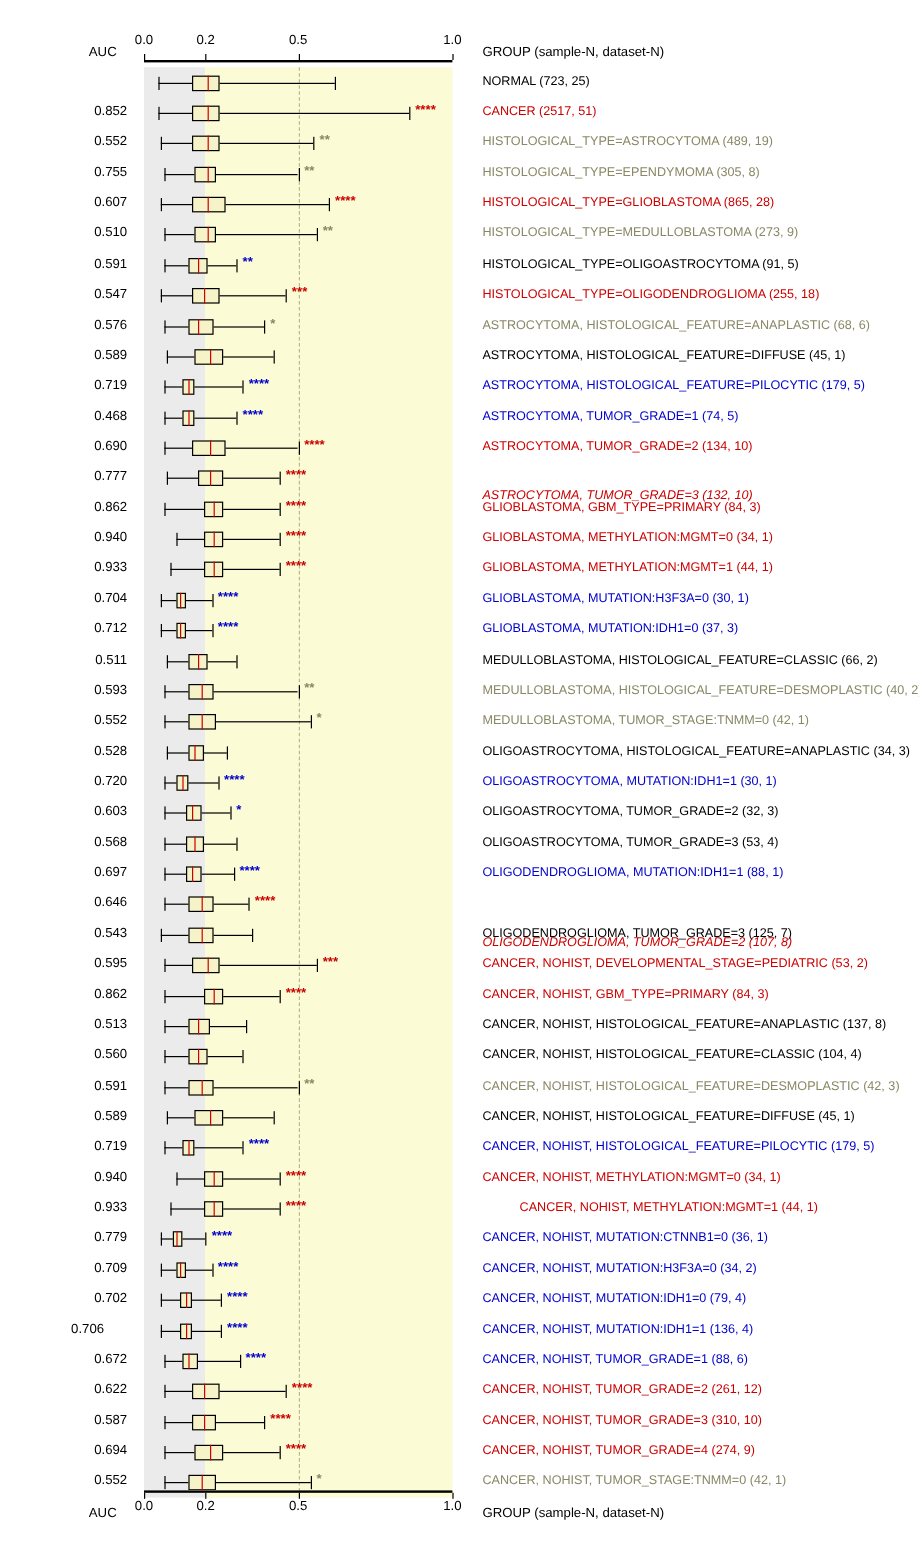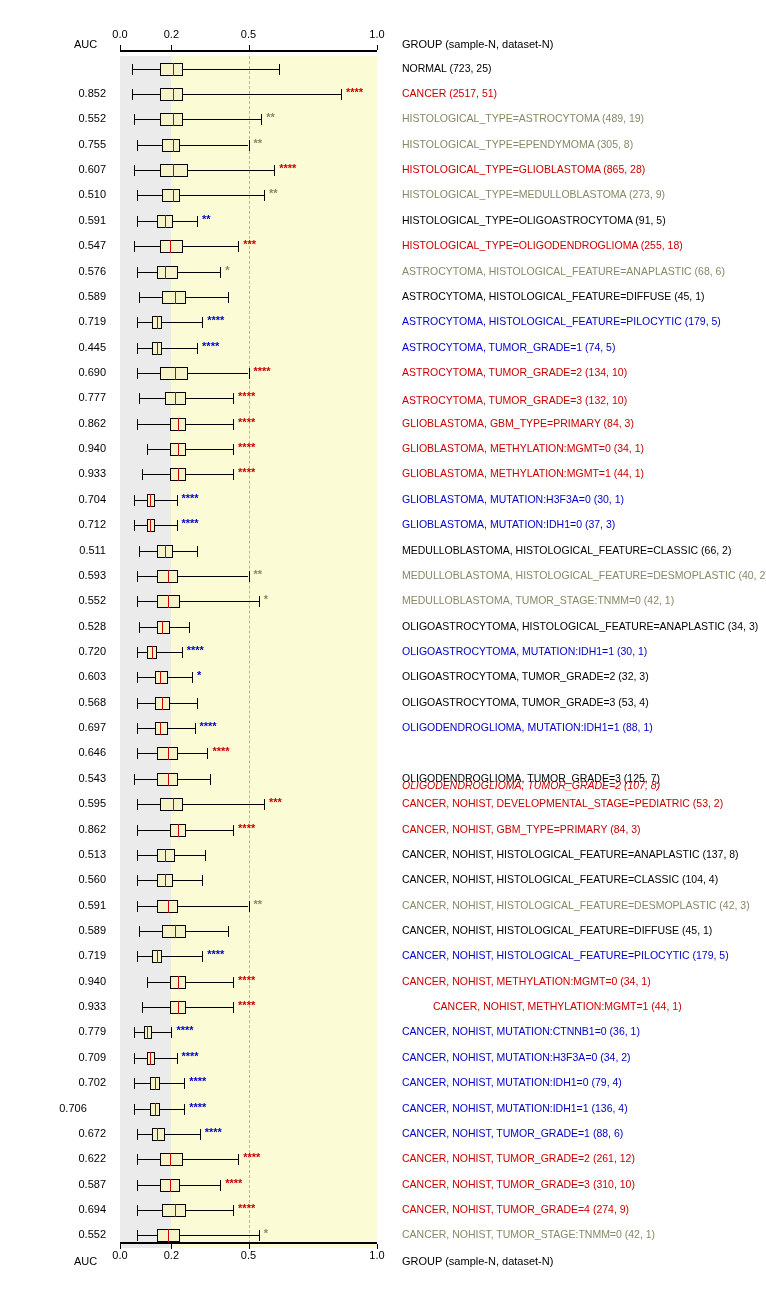--- a/index.html
+++ b/index.html
@@ -130,21 +130,21 @@
       <div class="median" style="left: 175.255px; top: 290.936px; height: 13px; background: rgb(204, 0, 0);"></div>
       <div class="rowlabel" style="color: rgb(0, 0, 0); left: 402px; top: 289.936px;">ASTROCYTOMA, HISTOLOGICAL_FEATURE=DIFFUSE (45, 1)</div>
       <div class="rowauc" style="left: 40px; width: 66px; top: 315.298px;">0.719</div>
       <div class="whisker" style="left: 136.705px; width: 65.535px; top: 322px;"></div>
       <div class="cap" style="left: 136.705px; top: 317.298px; height: 11px;"></div>
       <div class="cap" style="left: 202.24px; top: 317.298px; height: 11px;"></div>
       <div class="box" style="left: 152.125px; width: 10.28px; top: 316.298px; height: 13px;"></div>
       <div class="median" style="left: 157.265px; top: 316.298px; height: 13px; background: rgb(204, 0, 0);"></div>
       <div class="stars" style="color: rgb(0, 0, 204); left: 207.24px; top: 314.298px;">****</div>
       <div class="rowlabel" style="color: rgb(0, 0, 204); left: 402px; top: 315.298px;">ASTROCYTOMA, HISTOLOGICAL_FEATURE=PILOCYTIC (179, 5)</div>
-      <div class="rowauc" style="left: 40px; width: 66px; top: 340.66px;">0.445</div>
+      <div class="rowauc" style="left: 40px; width: 66px; top: 340.66px;">0.468</div>
       <div class="whisker" style="left: 136.705px; width: 60.395px; top: 348px;"></div>
       <div class="cap" style="left: 136.705px; top: 342.66px; height: 11px;"></div>
       <div class="cap" style="left: 197.1px; top: 342.66px; height: 11px;"></div>
       <div class="box" style="left: 152.125px; width: 10.28px; top: 341.66px; height: 13px;"></div>
       <div class="median" style="left: 157.265px; top: 341.66px; height: 13px; background: rgb(204, 0, 0);"></div>
       <div class="stars" style="color: rgb(0, 0, 204); left: 202.1px; top: 339.66px;">****</div>
       <div class="rowlabel" style="color: rgb(0, 0, 204); left: 402px; top: 340.66px;">ASTROCYTOMA, TUMOR_GRADE=1 (74, 5)</div>
       <div class="rowauc" style="left: 40px; width: 66px; top: 366.021px;">0.690</div>
       <div class="whisker" style="left: 136.705px; width: 111.795px; top: 373px;"></div>
       <div class="cap" style="left: 136.705px; top: 368.021px; height: 11px;"></div>
@@ -153,21 +153,21 @@
       <div class="median" style="left: 175.255px; top: 367.021px; height: 13px; background: rgb(204, 0, 0);"></div>
       <div class="stars" style="color: rgb(204, 0, 0); left: 253.5px; top: 365.021px;">****</div>
       <div class="rowlabel" style="color: rgb(204, 0, 0); left: 402px; top: 366.021px;">ASTROCYTOMA, TUMOR_GRADE=2 (134, 10)</div>
       <div class="rowauc" style="left: 40px; width: 66px; top: 391.383px;">0.777</div>
       <div class="whisker" style="left: 139.275px; width: 93.805px; top: 398px;"></div>
       <div class="cap" style="left: 139.275px; top: 393.383px; height: 11px;"></div>
       <div class="cap" style="left: 233.08px; top: 393.383px; height: 11px;"></div>
       <div class="box" style="left: 164.975px; width: 20.56px; top: 392.383px; height: 13px;"></div>
       <div class="median" style="left: 175.255px; top: 392.383px; height: 13px; background: rgb(204, 0, 0);"></div>
       <div class="stars" style="color: rgb(204, 0, 0); left: 238.08px; top: 390.383px;">****</div>
-      <div class="rowlabel" style="color: rgb(204, 0, 0); left: 402px; top: 394px;">ASTROCYTOMA, TUMOR_GRADE=3 (132, 10)</div>
+      <div class="rowlabel" style="color: rgb(204, 0, 0); left: 402px; top: 407px; font-style: italic;">ASTROCYTOMA, TUMOR_GRADE=3 (132, 10)</div>
       <div class="rowauc" style="left: 40px; width: 66px; top: 416.745px;">0.862</div>
       <div class="whisker" style="left: 136.705px; width: 96.375px; top: 424px;"></div>
       <div class="cap" style="left: 136.705px; top: 418.745px; height: 11px;"></div>
       <div class="cap" style="left: 233.08px; top: 418.745px; height: 11px;"></div>
       <div class="box" style="left: 170.115px; width: 15.42px; top: 417.745px; height: 13px;"></div>
       <div class="median" style="left: 177.825px; top: 417.745px; height: 13px; background: rgb(204, 0, 0);"></div>
       <div class="stars" style="color: rgb(204, 0, 0); left: 238.08px; top: 415.745px;">****</div>
       <div class="rowlabel" style="color: rgb(204, 0, 0); left: 402px; top: 416.745px;">GLIOBLASTOMA, GBM_TYPE=PRIMARY (84, 3)</div>
       <div class="rowauc" style="left: 40px; width: 66px; top: 442.106px;">0.940</div>
       <div class="whisker" style="left: 146.985px; width: 86.095px; top: 449px;"></div>

